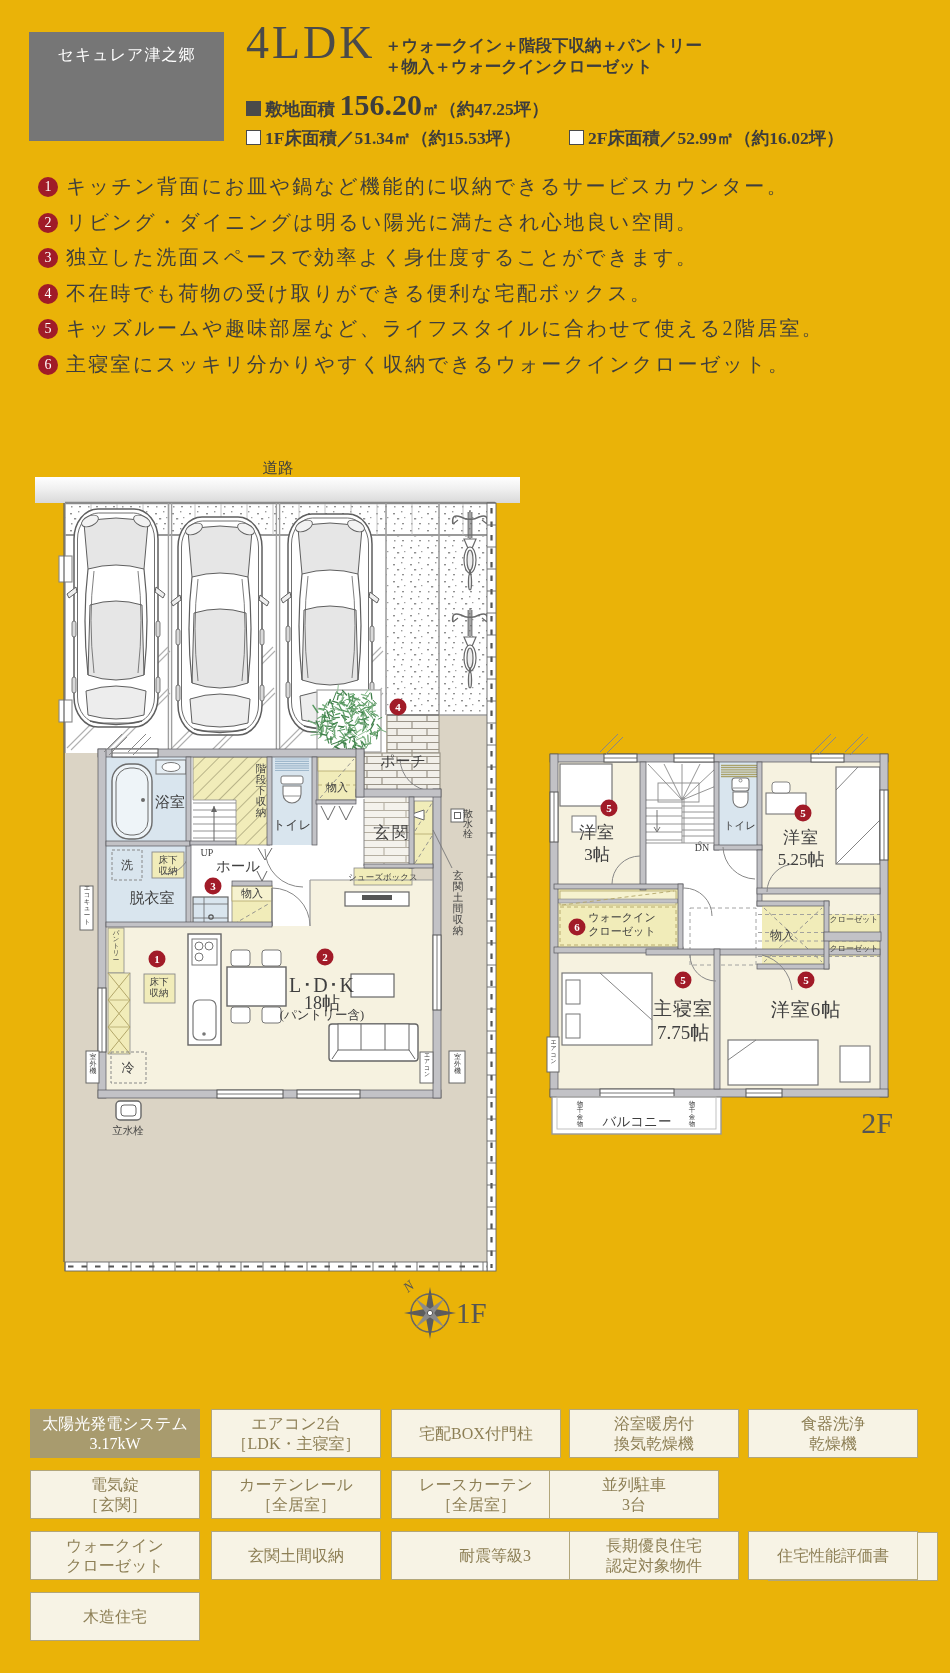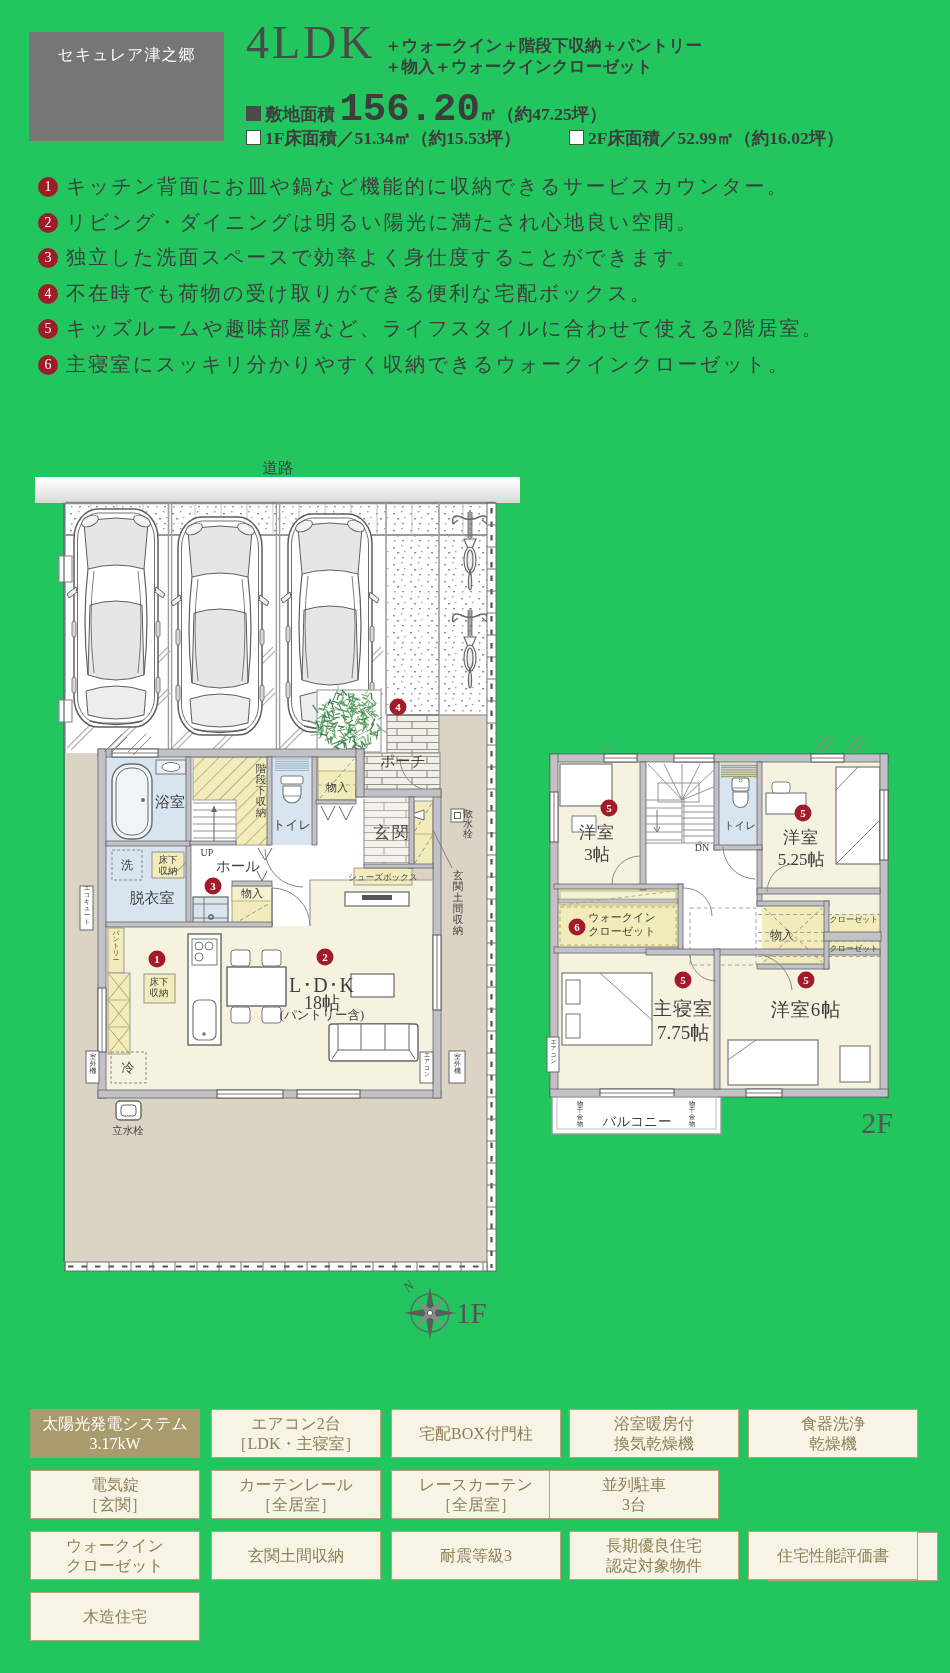--- a/index.html
+++ b/index.html
@@ -1,28 +1,28 @@
 <!DOCTYPE html>
 <html lang="ja"><head>
 <meta charset="utf-8">
 <style>
 html,body{margin:0;padding:0;background:#fff;}
-#page{position:relative;width:950px;height:1673px;background:#22c55e;overflow:hidden;
+#page{position:relative;width:950px;height:1673px;background:#eab308;overflow:hidden;
   font-family:"Liberation Serif",serif;color:#3e3e3e;}
 .abs{position:absolute;}
 
 #plot{left:29px;top:32px;width:195px;height:109px;background:#767676;color:#fff;text-align:center;}
 #plot .l1{font-size:16px;letter-spacing:1px;margin-top:13px;}
 #plot .l2{font-size:38px;line-height:1;margin-top:2px;}
 #plot .l2 .big{font-size:64px;vertical-align:-6px;letter-spacing:2px;}
 #t4ldk{left:246px;top:16px;font-size:46px;letter-spacing:3px;color:#4a4a4a;}
 #plus{left:385px;top:38px;font-size:16.5px;font-weight:bold;line-height:1.0;color:#3d3d3d;}
 #plus div{margin-bottom:4px;}
 .areaL{font-size:17.5px;font-weight:bold;white-space:nowrap;color:#3d3d3d;}
-.areaL .num{font-size:39px;font-weight:bold;letter-spacing:0px;font-family:Liberation Mono, monospace;}
+.areaL .num{font-size:30px;font-weight:bold;letter-spacing:0px;}
 .sq{display:inline-block;width:15px;height:15px;background:#4a4a4a;margin-right:4px;vertical-align:-1px;}
 .sqo{display:inline-block;width:13px;height:13px;background:#fff;border:1.5px solid #4a4a4a;margin-right:4px;vertical-align:-1px;}
 
 .li{left:38px;font-size:20px;color:#3e3e3e;white-space:nowrap;letter-spacing:2.3px;}
 .bdg{display:inline-block;width:20px;height:20px;border-radius:50%;background:#a01b28;color:#fff;
   font-size:14px;line-height:20px;text-align:center;margin-right:8px;vertical-align:2px;letter-spacing:0;font-family:"Liberation Serif",serif;}
 
 .fb{position:absolute;width:168px;height:47px;border:1.5px solid #b2a67a;background:#f7f3e5;
   color:#8d7f55;font-size:16px;text-align:center;display:flex;align-items:center;justify-content:center;line-height:1.25;}
 .fb.dark{background:#a89b6e;color:#fff;border-color:#a89b6e;}
@@ -853,17 +853,17 @@
   <div class="fb" style="left:391px;top:1409px;">宅配BOX付門柱</div>
   <div class="fb" style="left:569px;top:1409px;">浴室暖房付<br>換気乾燥機</div>
   <div class="fb" style="left:748px;top:1409px;">食器洗浄<br>乾燥機</div>
   <div class="fb" style="left:30px;top:1470px;">電気錠<br>［玄関］</div>
   <div class="fb" style="left:211px;top:1470px;">カーテンレール<br>［全居室］</div>
   <div class="fb" style="left:391px;top:1470px;">レースカーテン<br>［全居室］</div>
   <div class="fb" style="left:549px;top:1470px;">並列駐車<br>3台</div>
   <div class="fb" style="left:748px;top:1532px;margin-left:20px;">パントリー</div>
   <div class="fb" style="left:30px;top:1531px;">ウォークイン<br>クローゼット</div>
   <div class="fb" style="left:211px;top:1531px;">玄関土間収納</div>
-  <div class="fb" style="left:391px;top:1531px;">耐震等級3</div>
+  <div class="fb" style="left:391px;top:1531px;padding-left:19px;">耐震等級3</div>
   <div class="fb" style="left:748px;top:1531px;">住宅性能評価書</div>
   <div class="fb" style="left:569px;top:1531px;">長期優良住宅<br>認定対象物件</div>
   <div class="fb" style="left:30px;top:1592px;">木造住宅</div>
 </div>
 
 </body></html>

